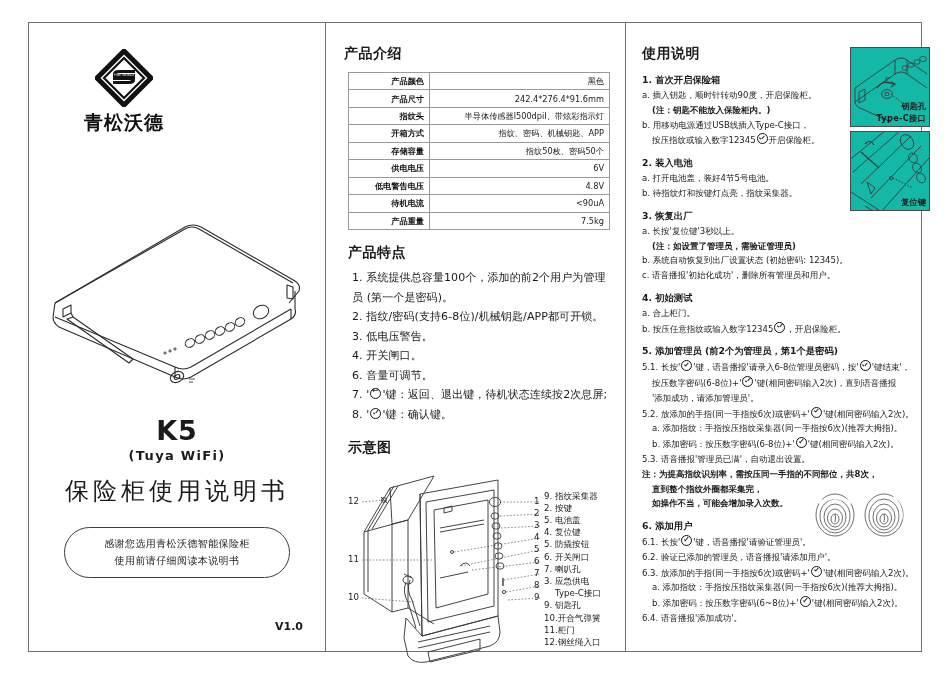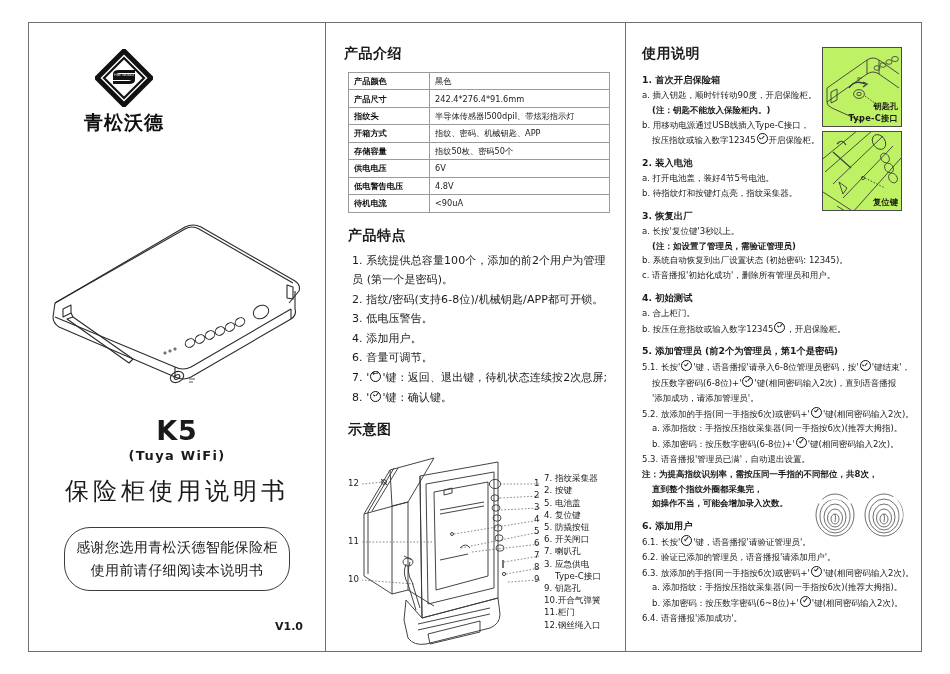--- a/index.html
+++ b/index.html
@@ -21,29 +21,29 @@
   .logo-wrap{position:absolute;left:30px;top:26px;width:130px;text-align:center;}
   .logo-mark{width:58px;height:58px;margin:0 auto;position:relative;}
   .logo-text{font-size:19px;font-weight:bold;letter-spacing:1px;margin-top:3px;color:#111;}
   .safe-art{position:absolute;left:8px;top:168px;width:282px;height:200px;}
   .title-block{position:absolute;left:0;top:392px;width:100%;text-align:center;}
   .t-model{font-size:27px;font-weight:bold;letter-spacing:1px;}
   .t-sub{font-size:13px;font-weight:bold;letter-spacing:1.3px;margin-top:2px;}
   .t-main{font-size:24px;letter-spacing:4px;margin-top:12px;}
   .thanks{
     margin:20px auto 0;width:212px;padding:8px 6px;border:1px solid #3d3d3d;
-    border-radius:26px;font-size:14px;line-height:1.65;letter-spacing:.4px;
+    border-radius:26px;font-size:10px;line-height:1.65;letter-spacing:.4px;
   }
   .ver{position:absolute;right:22px;bottom:18px;font-size:11px;font-weight:bold;}
 
   
   .mid-inner{padding:22px 14px 0 18px;}
   h2.sec{font-size:14px;font-weight:bold;margin:0 0 9px 0;letter-spacing:.5px;}
   table.spec{border-collapse:collapse;width:262px;margin-left:4px;font-size:8.2px;}
-  table.spec td{border:1px solid #9a9a9a;padding:3.1px 5px;line-height:1.25;}
+  table.spec td{border:1px solid #9a9a9a;padding:3.1px 5px;line-height:1.25;text-align:right;}
   table.spec td.k{width:70px;font-weight:bold;color:#111;}
   table.spec td.v{color:#1a1a1a;}
   .feat{margin:14px 0 0 4px;}
   .feat h2{margin-bottom:6px;}
   .feat ol{margin:0;padding-left:16px;font-size:11px;line-height:1.78;}
   .feat li{letter-spacing:.1px;}
   .ico{display:inline-block;width:9px;height:9px;border:1.1px solid #111;border-radius:50%;
        position:relative;vertical-align:-1px;margin:0 1px;}
   .ico.chk::before{content:"";position:absolute;left:1.8px;top:3.6px;width:2.4px;height:1.1px;
        background:#111;transform:rotate(45deg);}
@@ -58,21 +58,21 @@
 
   
   .right-inner{padding:22px 10px 0 16px;position:relative;height:100%;box-sizing:border-box;}
   .ins-body{font-size:8.5px;line-height:1.62;width:268px;}
   .ins-body h3{font-size:9.3px;font-weight:bold;margin:7px 0 2px 0;}
   .ins-body h3.first{margin-top:5px;}
   .ins-body p{margin:0 0 1px 0;}
   .ins-body p.ind1{padding-left:10px;}
   .ins-body p.b{font-weight:bold;}
   .ins-body p.wide{width:304px;}
-  .thumb{position:absolute;border:1px solid #4a4a4a;background:#bef264;}
+  .thumb{position:absolute;border:1px solid #4a4a4a;background:#14b8a6;margin-left:28px;}
   .fp-art{position:absolute;right:12px;top:468px;width:98px;height:46px;}
   svg{display:block;}
 </style>
 </head>
 <body>
 
 <div class="page">
 
   <div class="col col-left">
 
@@ -177,30 +177,34 @@
               <td class="v">6V</td>
             </tr>
             <tr>
               <td class="k">低电警告电压</td>
               <td class="v">4.8V</td>
             </tr>
             <tr>
               <td class="k">待机电流</td>
               <td class="v">&lt;90uA</td>
             </tr>
+            <tr>
+              <td class="k">产品重量</td>
+              <td class="v">7.5kg</td>
+            </tr>
           </tbody>
       </table>
 
       <div class="feat">
         <h2 class="sec">产品特点</h2>
         <ol id="feature-list" style="list-style:none;padding-left:4px;">
             <li><span>1.</span> <span>系统提供总容量100个，添加的前2个用户为管理员 (第一个是密码)。</span></li>
             <li><span>2.</span> <span>指纹/密码(支持6-8位)/机械钥匙/APP都可开锁。</span></li>
             <li><span>3.</span> <span>低电压警告。</span></li>
-            <li><span>4.</span> <span>添加用户。</span></li>
+            <li><span>4.</span> <span>开关闸口。</span></li>
             <li><span>6.</span> <span>音量可调节。</span></li>
             <li><span>7.</span> <span>'<span class="ico back"></span>'键：返回、退出键，待机状态连续按2次息屏;</span></li>
             <li><span>8.</span> <span>'<span class="ico chk"></span>'键：确认键。</span></li>
           </ol>
       </div>
 
       <div class="diagram-sec">
         <h2 class="sec">示意图</h2>
         <div class="diagram-wrap">
           <svg width="200" height="212" viewBox="0 0 200 212" style="position:absolute;left:0;top:0;">
@@ -269,21 +273,21 @@
               <path d="M84 94 L14 94"></path>
               <path d="M66 136 L14 132"></path>
             </g>
           </svg>
           <div id="callouts-left" style="position:absolute;left:0;top:0;width:200px;height:212px;">
               <div style="position: absolute; left: 0px; top: 126px; font-size: 8.6px;">10</div>
               <div style="position: absolute; left: 0px; top: 88px; font-size: 8.6px;">11</div>
               <div style="position: absolute; left: 0px; top: 30px; font-size: 8.6px;">12</div>
             </div>
           <div class="legend" id="legend-list">
-              <div>7. 指纹采集器</div>
+              <div>9. 指纹采集器</div>
               <div>2. 按键</div>
               <div>5. 电池盖</div>
               <div>4. 复位键</div>
               <div>5. 防撬按钮</div>
               <div>6. 开关闸口</div>
               <div>7. 喇叭孔</div>
               <div>3. 应急供电</div>
               <div class="ind">Type-C接口</div>
               <div>9. 钥匙孔</div>
               <div>10.开合气弹簧</div>

